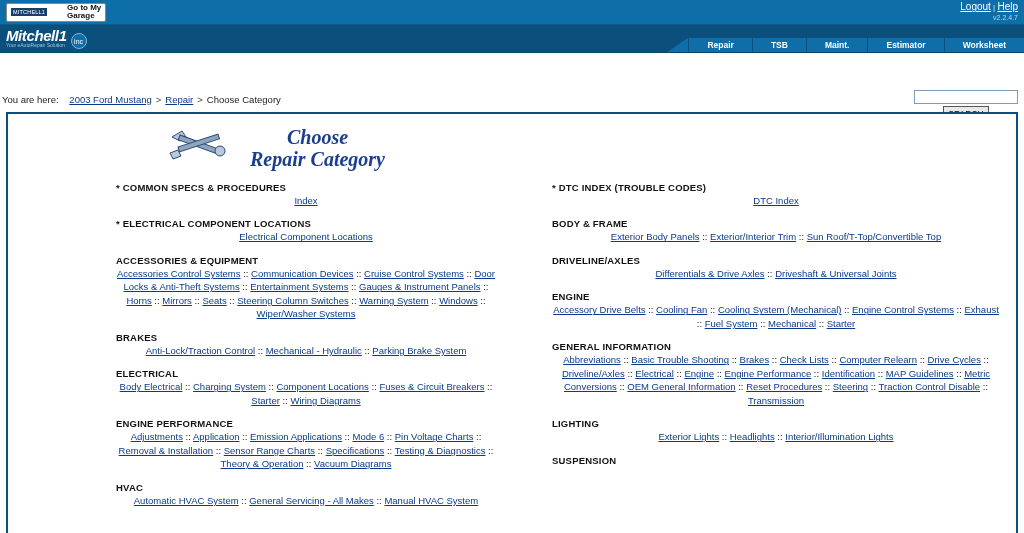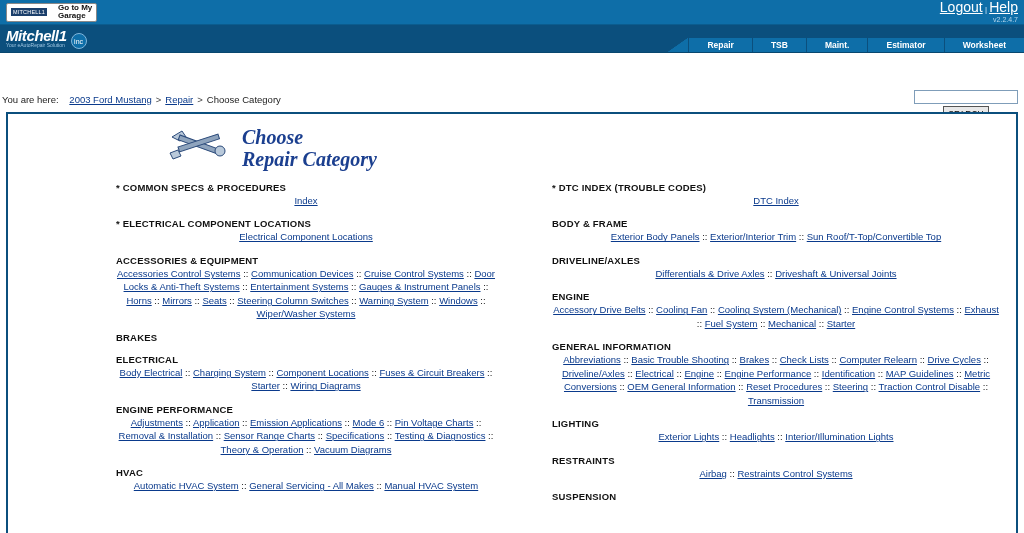--- a/index.html
+++ b/index.html
@@ -15,30 +15,30 @@
 
   
   .topbar {
     height:25px; background:#0e6ea8;
     display:flex; align-items:center; justify-content:space-between;
     padding:0 6px;
     border-bottom:1px solid #0b5c8e;
   }
   .mycars-btn {
     background:#ffffff; border:1px solid #888; border-radius:2px;
-    display:flex; align-items:center; gap:11px;
+    display:flex; align-items:center; gap:20px;
     padding:1px 4px; height:19px; cursor:pointer;
   }
   .mycars-tag {
     background:#1b3f6b; color:#fff; font-size:5.5px; letter-spacing:.2px;
     padding:1px 2px; line-height:1.1; text-align:center;
   }
   .mycars-text { font-size:8px; font-weight:bold; color:#111; line-height:1.05; text-align:left;}
   .top-right { text-align:right; color:#cfe6f5; font-size:8px; line-height:1.25; }
-  .top-right a { color:#ffffff; text-decoration:underline; font-size:14px; }
+  .top-right a { color:#ffffff; text-decoration:underline; font-size:10px; }
   .ver { color:#b6d6ec; font-size:7px; }
 
   
   .logoband {
     height:28px; background:#0b4f7d; position:relative;
     border-bottom:1px solid #08476f;
     display:flex; align-items:center;
   }
   .logo-wrap { padding-left:6px; display:flex; align-items:flex-end; gap:2px; }
   .logo-main { font-size:15px; font-weight:bold; color:#ffffff; font-style:italic; letter-spacing:-0.4px; line-height:1;}
@@ -86,22 +86,23 @@
   
   .outer {
     margin:2px 6px 0 6px;
     border:2px solid #0b4f7d;
     background:#ffffff;
     height:424px;
     position:relative;
     overflow:hidden;
   }
   .headline {
-    display:flex; align-items:center; gap:12px;
+    display:flex; align-items:center; gap:20px;
     padding:12px 0 6px 160px;
+    text-align:center;
   }
   .wrench-svg { flex:0 0 auto; }
   .choose-title {
     font-family:"Liberation Serif", serif;
     font-style:italic; font-weight:bold;
     color:#1b3f8f; font-size:20px; line-height:1.1;
   }
 
   .cols { display:flex; padding:6px 0 0 0; }
   .col { width:50%; padding:0 16px 0 108px; }
@@ -200,20 +201,21 @@
         <div class="grp">
           <div class="grp-title">* ELECTRICAL COMPONENT LOCATIONS</div>
           <div class="grp-links"><a href="#">Electrical Component Locations</a></div>
         </div>
         <div class="grp">
           <div class="grp-title">ACCESSORIES &amp; EQUIPMENT</div>
           <div class="grp-links"><a href="#">Accessories Control Systems</a><span class="sep"> :: </span><a href="#">Communication Devices</a><span class="sep"> :: </span><a href="#">Cruise Control Systems</a><span class="sep"> :: </span><a href="#">Door Locks &amp; Anti-Theft Systems</a><span class="sep"> :: </span><a href="#">Entertainment Systems</a><span class="sep"> :: </span><a href="#">Gauges &amp; Instrument Panels</a><span class="sep"> :: </span><a href="#">Horns</a><span class="sep"> :: </span><a href="#">Mirrors</a><span class="sep"> :: </span><a href="#">Seats</a><span class="sep"> :: </span><a href="#">Steering Column Switches</a><span class="sep"> :: </span><a href="#">Warning System</a><span class="sep"> :: </span><a href="#">Windows</a><span class="sep"> :: </span><a href="#">Wiper/Washer Systems</a></div>
         </div>
         <div class="grp">
           <div class="grp-title">BRAKES</div>
+          <div class="grp-links"><a href="#">Anti-Lock/Traction Control</a><span class="sep"> :: </span><a href="#">Mechanical - Hydraulic</a><span class="sep"> :: </span><a href="#">Parking Brake System</a></div>
         </div>
         <div class="grp">
           <div class="grp-title">ELECTRICAL</div>
           <div class="grp-links"><a href="#">Body Electrical</a><span class="sep"> :: </span><a href="#">Charging System</a><span class="sep"> :: </span><a href="#">Component Locations</a><span class="sep"> :: </span><a href="#">Fuses &amp; Circuit Breakers</a><span class="sep"> :: </span><a href="#">Starter</a><span class="sep"> :: </span><a href="#">Wiring Diagrams</a></div>
         </div>
         <div class="grp">
           <div class="grp-title">ENGINE PERFORMANCE</div>
           <div class="grp-links"><a href="#">Adjustments</a><span class="sep"> :: </span><a href="#">Application</a><span class="sep"> :: </span><a href="#">Emission Applications</a><span class="sep"> :: </span><a href="#">Mode 6</a><span class="sep"> :: </span><a href="#">Pin Voltage Charts</a><span class="sep"> :: </span><a href="#">Removal &amp; Installation</a><span class="sep"> :: </span><a href="#">Sensor Range Charts</a><span class="sep"> :: </span><a href="#">Specifications</a><span class="sep"> :: </span><a href="#">Testing &amp; Diagnostics</a><span class="sep"> :: </span><a href="#">Theory &amp; Operation</a><span class="sep"> :: </span><a href="#">Vacuum Diagrams</a></div>
         </div>
         <div class="grp">
@@ -240,23 +242,19 @@
         </div>
         <div class="grp">
           <div class="grp-title">GENERAL INFORMATION</div>
           <div class="grp-links"><a href="#">Abbreviations</a><span class="sep"> :: </span><a href="#">Basic Trouble Shooting</a><span class="sep"> :: </span><a href="#">Brakes</a><span class="sep"> :: </span><a href="#">Check Lists</a><span class="sep"> :: </span><a href="#">Computer Relearn</a><span class="sep"> :: </span><a href="#">Drive Cycles</a><span class="sep"> :: </span><a href="#">Driveline/Axles</a><span class="sep"> :: </span><a href="#">Electrical</a><span class="sep"> :: </span><a href="#">Engine</a><span class="sep"> :: </span><a href="#">Engine Performance</a><span class="sep"> :: </span><a href="#">Identification</a><span class="sep"> :: </span><a href="#">MAP Guidelines</a><span class="sep"> :: </span><a href="#">Metric Conversions</a><span class="sep"> :: </span><a href="#">OEM General Information</a><span class="sep"> :: </span><a href="#">Reset Procedures</a><span class="sep"> :: </span><a href="#">Steering</a><span class="sep"> :: </span><a href="#">Traction Control Disable</a><span class="sep"> :: </span><a href="#">Transmission</a></div>
         </div>
         <div class="grp">
           <div class="grp-title">LIGHTING</div>
           <div class="grp-links"><a href="#">Exterior Lights</a><span class="sep"> :: </span><a href="#">Headlights</a><span class="sep"> :: </span><a href="#">Interior/Illumination Lights</a></div>
         </div>
         <div class="grp">
-          <div class="grp-title">RESTRAINTS</div>
-          <div class="grp-links"><a href="#">Airbag</a><span class="sep"> :: </span><a href="#">Restraints Control Systems</a></div>
-        </div>
-        <div class="grp">
           <div class="grp-title">SUSPENSION</div>
         </div>
       </div>
   </div>
 
 </div>
 <div class="bottomband"></div>
 
 </body></html>

